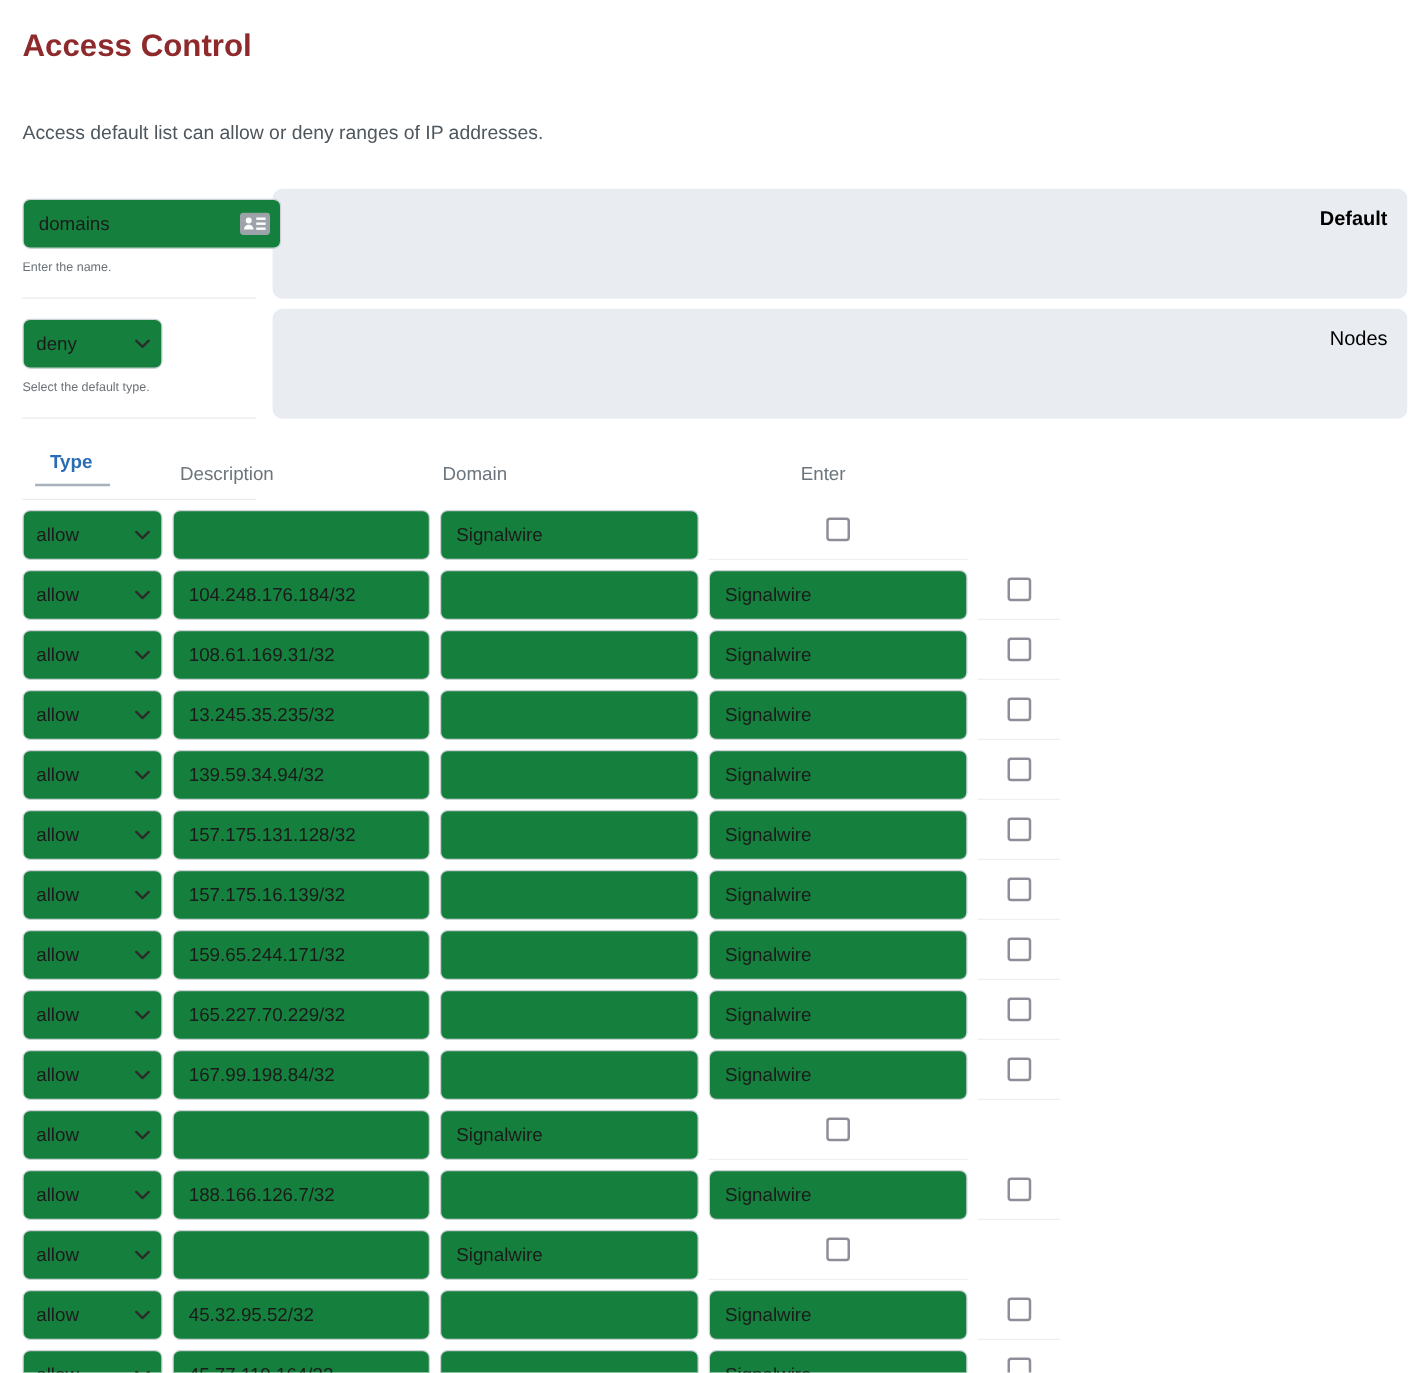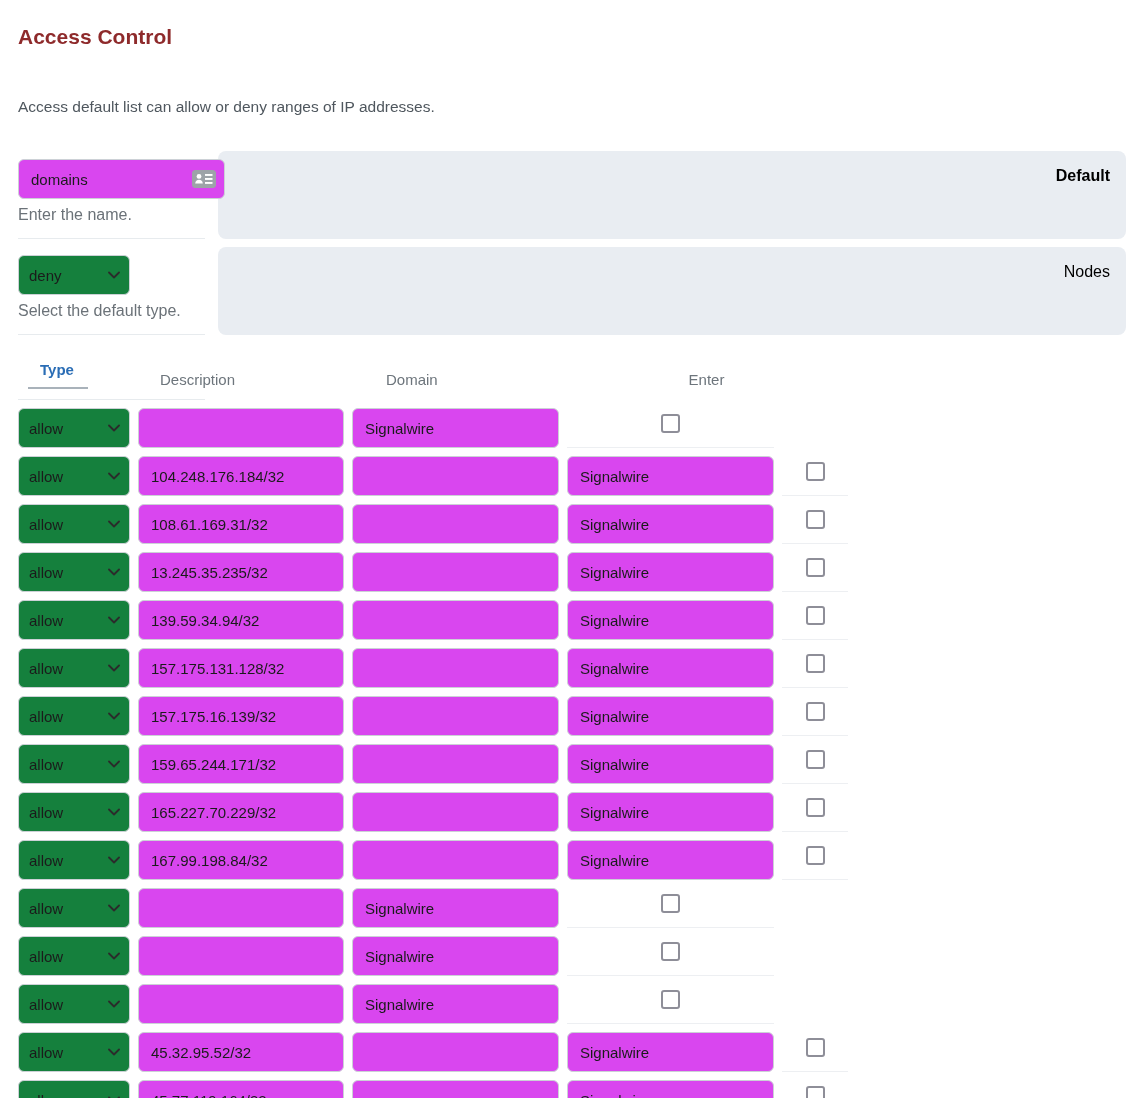--- a/index.html
+++ b/index.html
@@ -14,21 +14,21 @@
   }
   *{box-sizing:border-box;}
   html,body{margin:0;padding:0;background:#fff;}
   body{
     font-family:"Liberation Sans","DejaVu Sans",sans-serif;
     color:var(--text-dark);
     width:1126px;height:1098px;overflow:hidden;
   }
   .page{padding:25px 0 0 18px;}
   h1.page-title{
-    margin:0;font-size:21px;line-height:24px;font-weight:bold;
+    margin:0;font-size:25px;line-height:24px;font-weight:bold;
     color:var(--heading-color);
   }
   .page-description{
     margin:49px 0 0 0;font-size:15.5px;line-height:18px;color:#4f575e;
   }
   .form-grid{
     margin-top:35px;
     display:grid;
     grid-template-columns:187px 1fr;
     column-gap:13px;
@@ -49,50 +49,50 @@
   }
   .field-content.no-border{border-bottom:none;padding-bottom:0;}
   .text-input{
     height:40px;
     border:1px solid var(--input-border);
     border-radius:6px;
     padding:0 12px;
     font-size:15px;
     font-family:inherit;
     color:var(--text-dark);
-    background:#d946ef;
+    background:#15803d;
     outline:none;
     width:100%;
   }
   .name-wrap{position:relative;display:inline-block;width:207px;}
   .name-wrap .text-input{padding-right:38px;}
   .contact-icon{
     position:absolute;right:9px;top:11px;pointer-events:auto;cursor:pointer;
   }
   .help-text{
-    margin-top:7px;font-size:16px;color:var(--help-color);line-height:18px;
+    margin-top:7px;font-size:10px;color:var(--help-color);line-height:18px;
   }
   .select-wrap{position:relative;display:inline-block;}
   select.styled-select{
     appearance:none;-webkit-appearance:none;-moz-appearance:none;
     height:40px;width:112px;
     border:1px solid var(--input-border);
     border-radius:6px;
     background:#15803d;
     font-size:15px;font-family:inherit;color:var(--text-dark);
     padding:0 28px 0 10px;
     outline:none;
   }
   .chevron{position:absolute;right:10px;top:50%;margin-top:-4px;pointer-events:none;}
   
   .nodes-table{width:100%;}
   .table-head{
     display:grid;
     grid-template-columns:112px 206px 207px 207px 66px;
-    column-gap:20px;
+    column-gap:4px;
     padding-top:10px;
     border-bottom:1px solid var(--border-light);
     align-items:end;
   }
   .th{
     font-size:15px;color:var(--header-gray);
     padding:0 0 11px 10px;
   }
   .th-type{
     display:inline-block;
@@ -364,20 +364,21 @@
 
   <div class="node-row">
     <span class="select-wrap">
       <select class="styled-select">
         <option>allow</option>
       </select>
       <svg class="chevron" width="12" height="8" viewBox="0 0 12 8">
         <polyline points="1,1.5 6,6.5 11,1.5" fill="none" stroke="#2b2b2b" stroke-width="1.8" stroke-linecap="round" stroke-linejoin="round"></polyline>
       </svg>
     </span>
+    <input type="text" class="text-input" value="188.166.126.7/32" style="">
     <input type="text" class="text-input" style="">
     <input type="text" class="text-input" value="Signalwire" style="">
     <span class="cell-action">
       <input type="checkbox" class="row-check" style="">
     </span>
   </div>
 
   <div class="node-row">
     <span class="select-wrap">
       <select class="styled-select">

